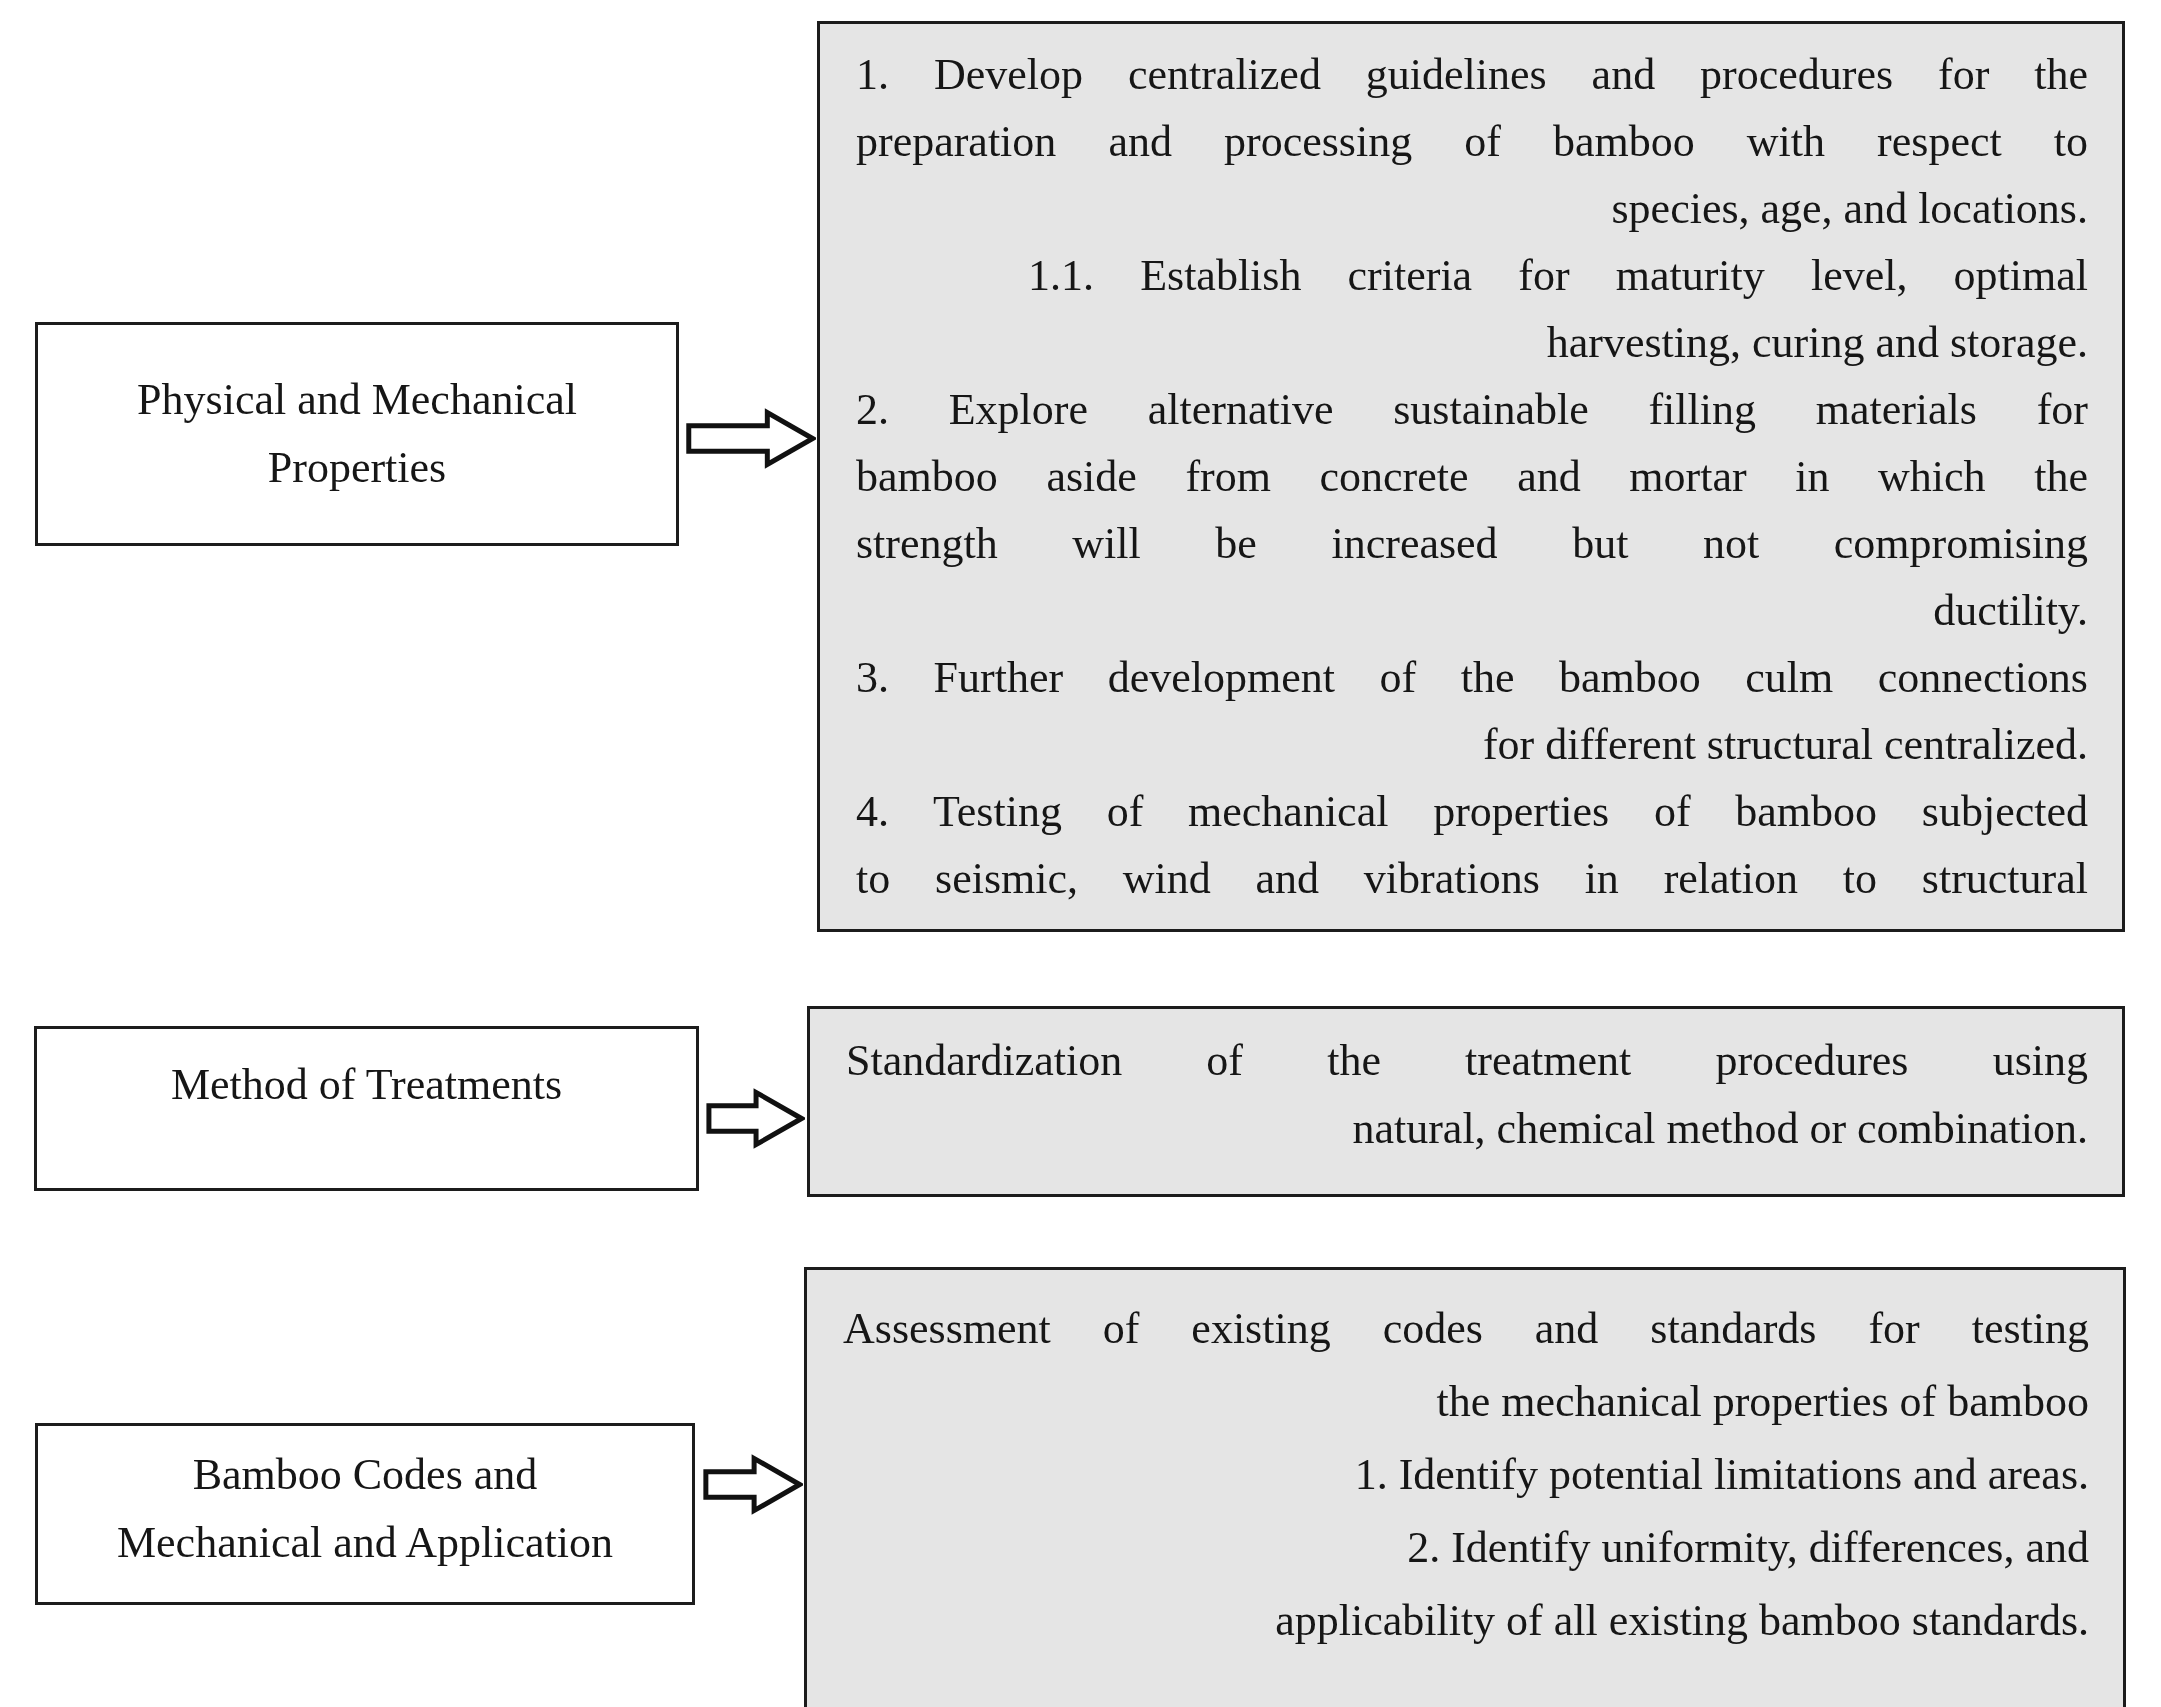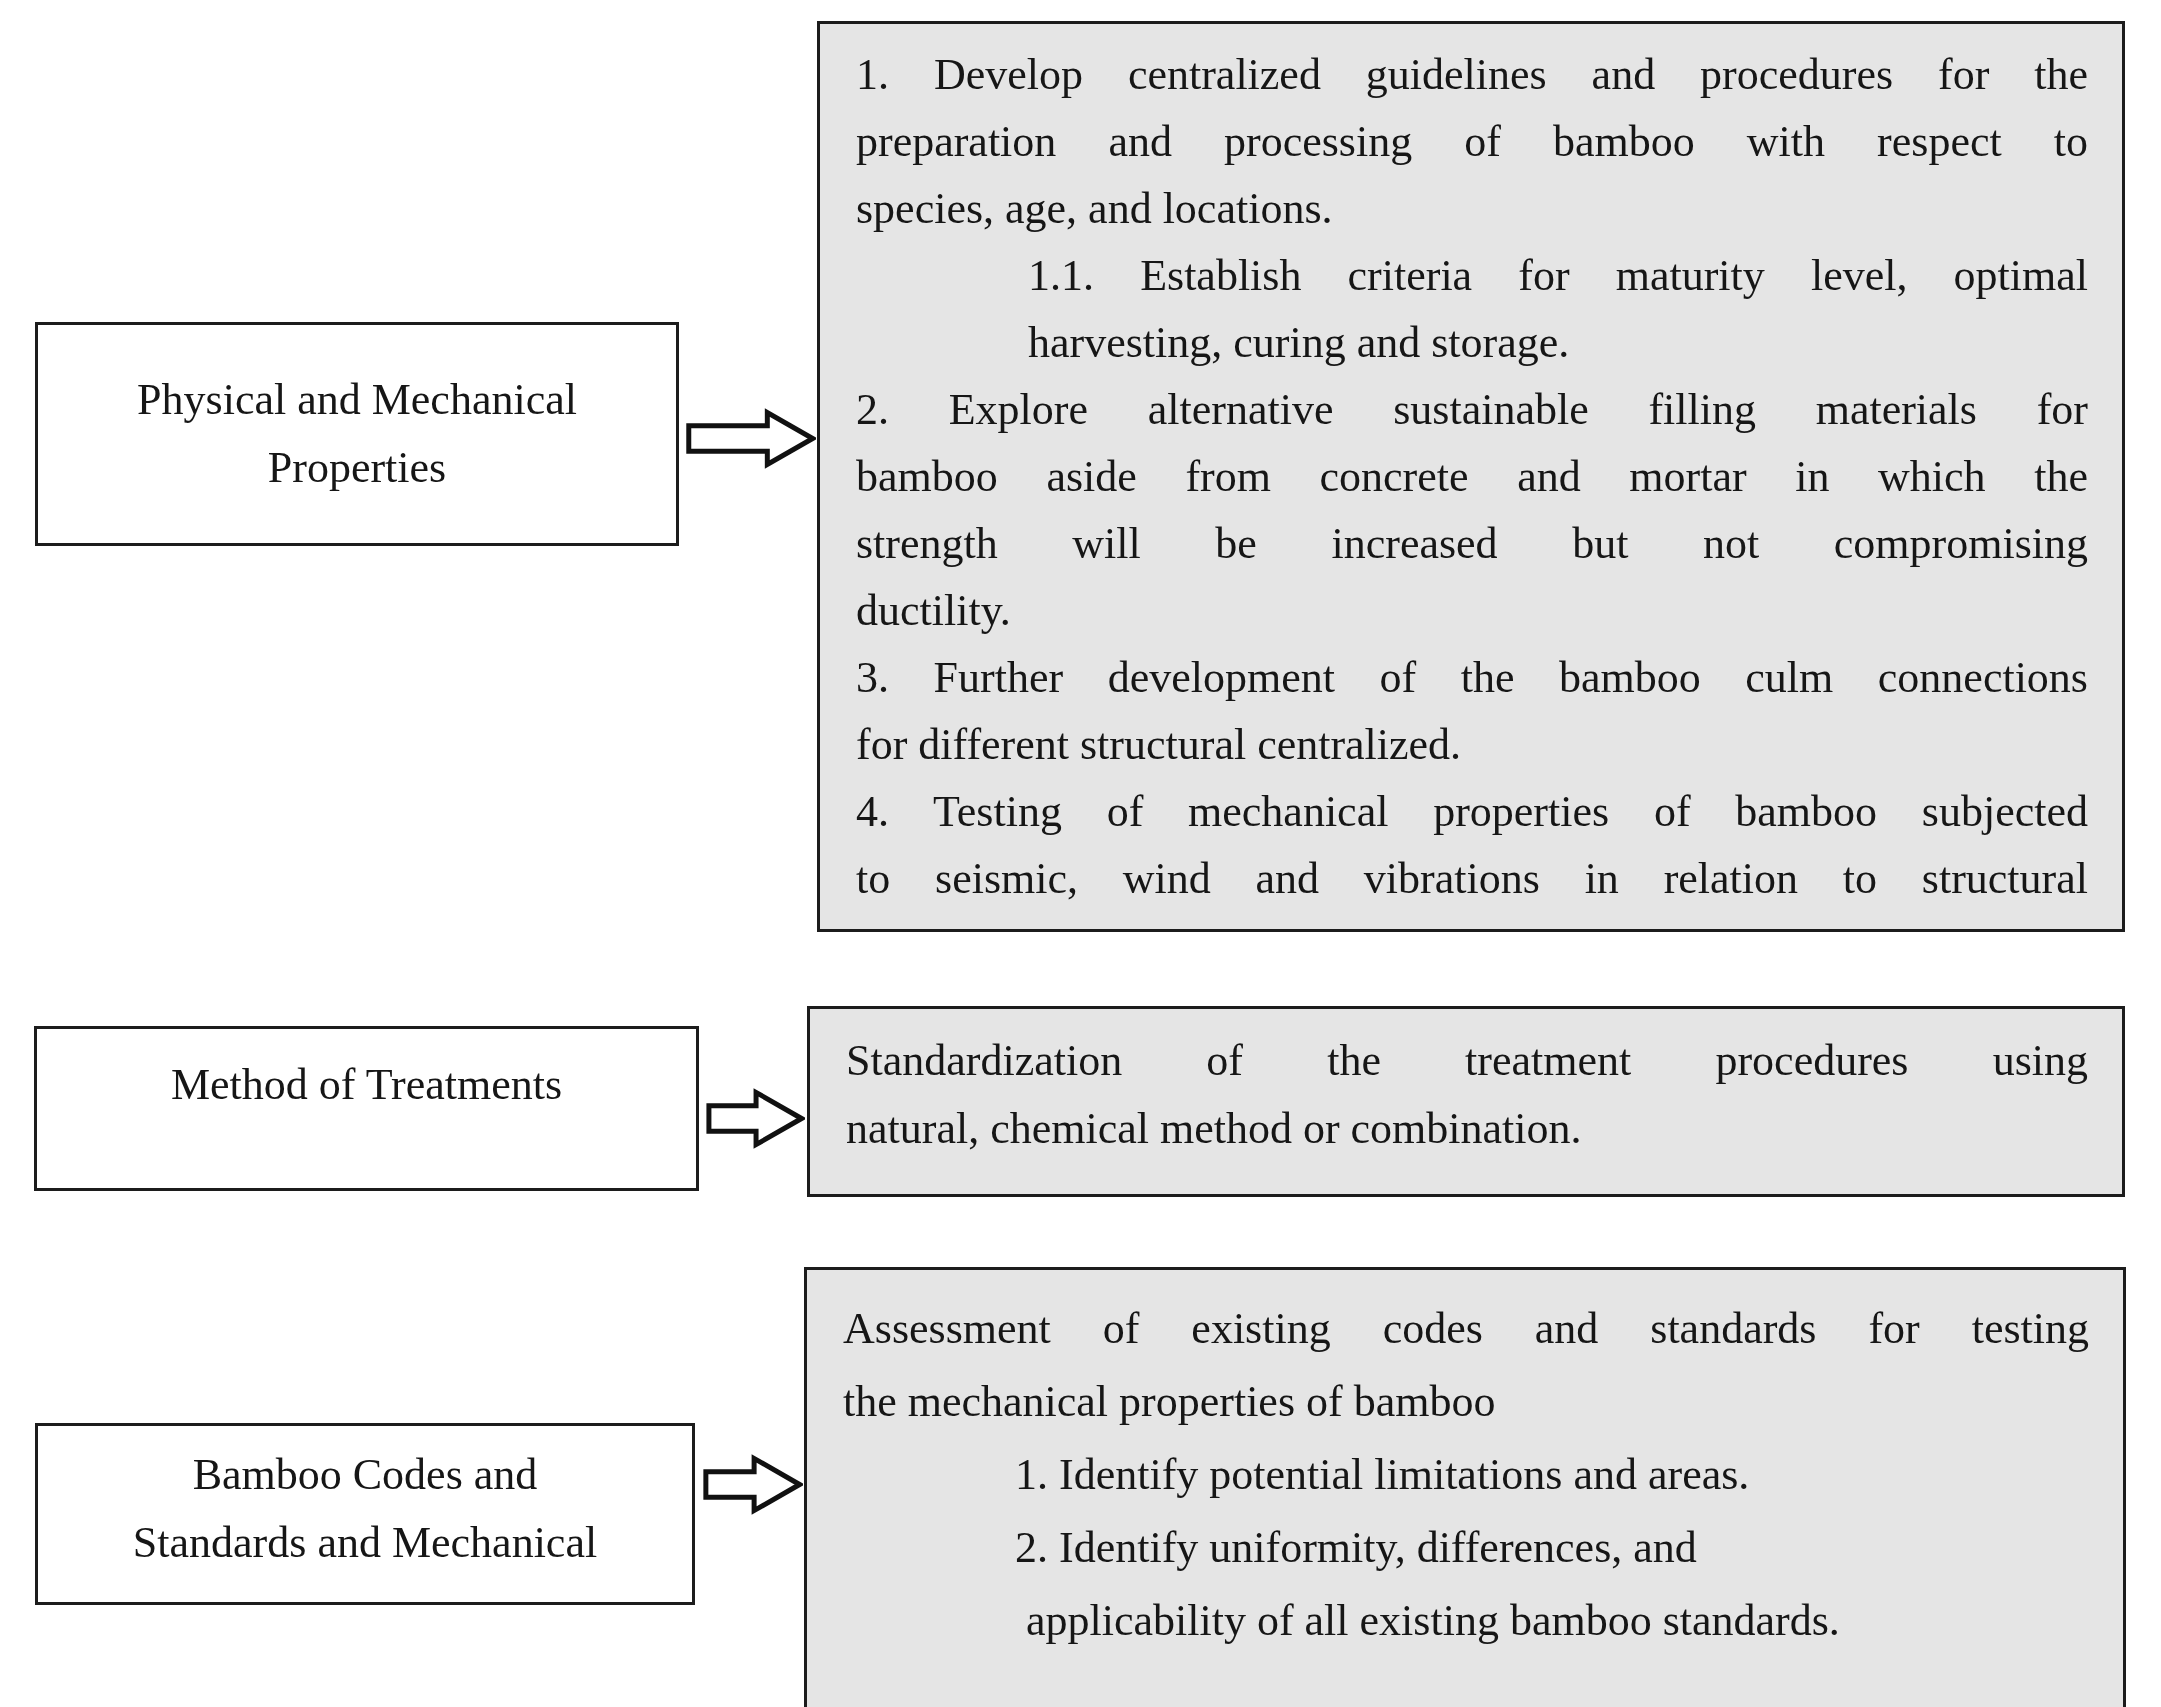--- a/index.html
+++ b/index.html
@@ -48,21 +48,21 @@
   }
   #rbox1 { left: 817px; top: 21px;   width: 1308px; height: 911px; padding-top: 16.6px; }
   #rbox1 .line { line-height: 67px; }
   #rbox2 { left: 807px; top: 1006px; width: 1318px; height: 191px;  padding-top: 18px; }
   #rbox2 .line { line-height: 68px; }
   #rbox3 { left: 804px; top: 1267px; width: 1322px; height: 460px;  padding-top: 22px; }
   #rbox3 .line { line-height: 73px; }
 
   .line {
     font-size: 44px;
-    text-align: left;
+    text-align: right;
   }
   .j {
     text-align: justify;
     text-align-last: justify;
   }
   .ind  { margin-left: 172px; }
   .ind2 { margin-left: 183px; }
 
   .arrow {
     position: absolute;
@@ -110,21 +110,21 @@
     <path d="M5,32 H90 V8 L172,55 L90,102 V78 H5 Z" fill="#ffffff" stroke="#111111" stroke-width="9" stroke-linejoin="miter"></path>
   </svg>
 
   <div class="rbox" id="rbox2">
     <div class="line j">Standardization of the treatment procedures using</div>
     <div class="line">natural, chemical method or combination.</div>
   </div>
 
   <div class="lbox" id="lbox3">
     <div class="lline">Bamboo Codes and</div>
-    <div class="lline">Standards and Mechanical</div>
+    <div class="lline">Mechanical and Application</div>
   </div>
 
   <svg class="arrow" id="arrow3" width="100" height="61" viewBox="0 0 180 110">
     <path d="M5,32 H92 V8 L174,55 L92,102 V78 H5 Z" fill="#ffffff" stroke="#111111" stroke-width="9" stroke-linejoin="miter"></path>
   </svg>
 
   <div class="rbox" id="rbox3">
     <div class="line j">Assessment of existing codes and standards for testing</div>
     <div class="line">the mechanical properties of bamboo</div>
     <div class="line ind">1. Identify potential limitations and areas.</div>

